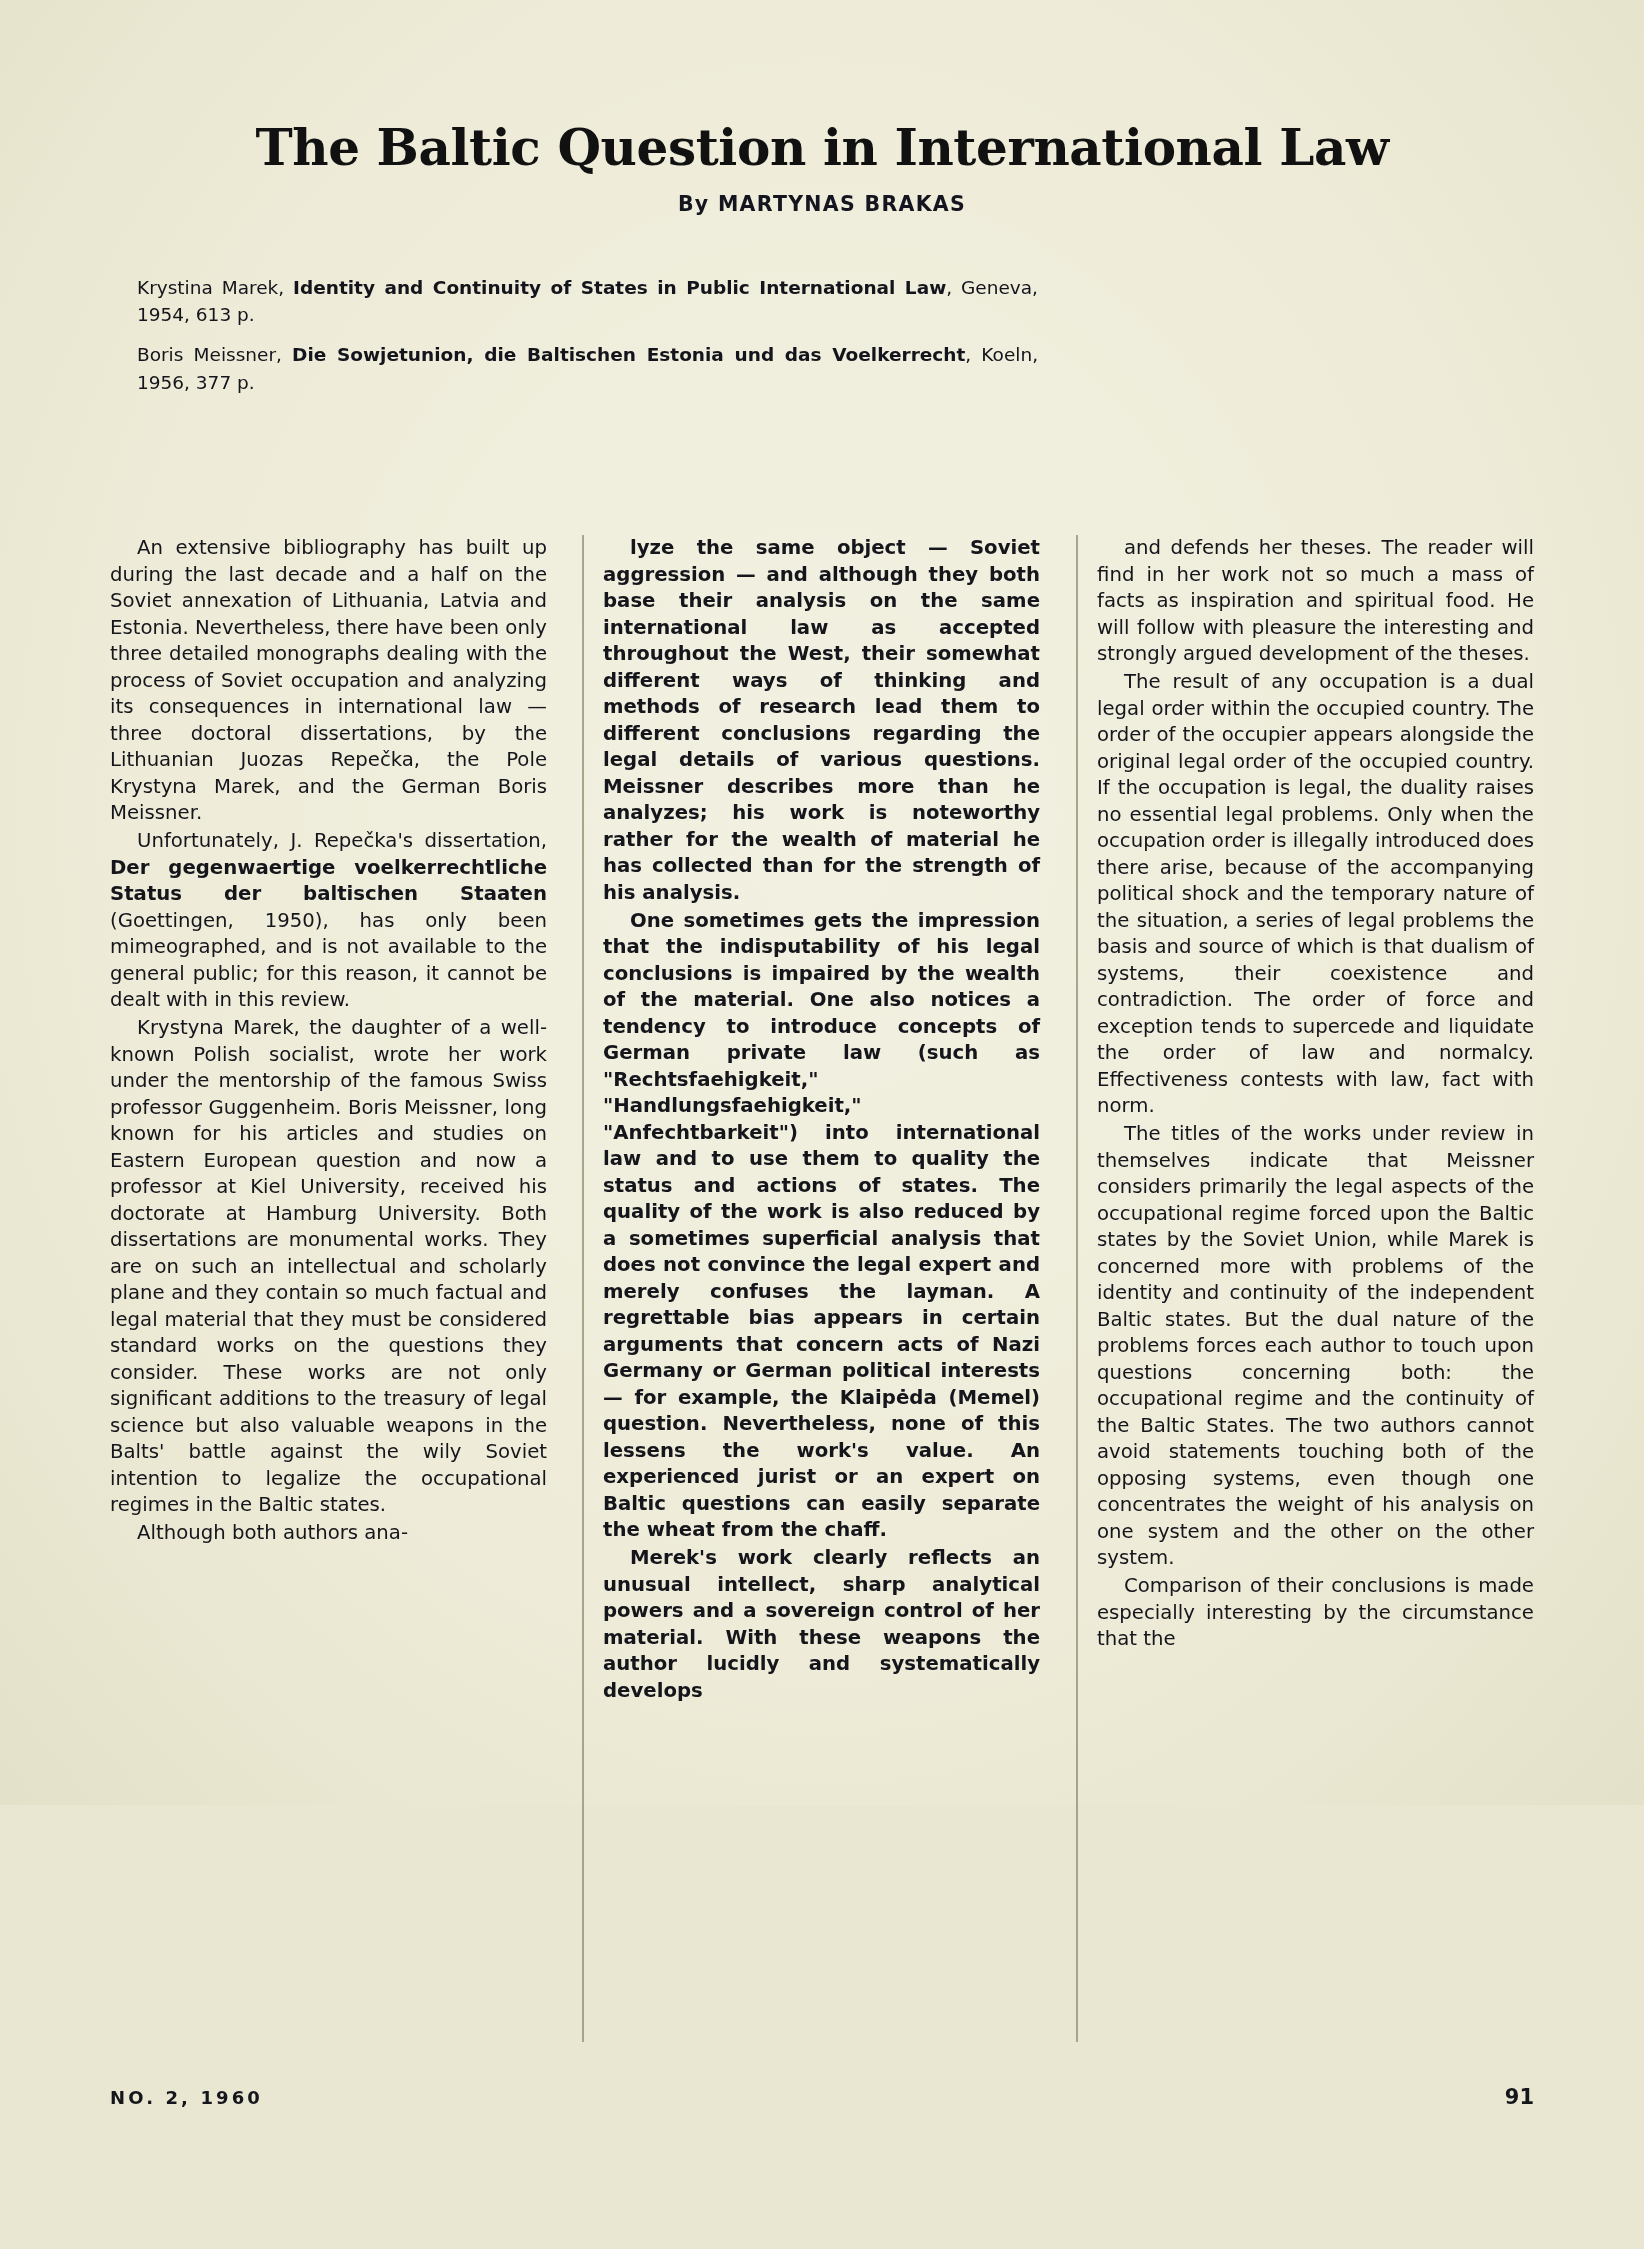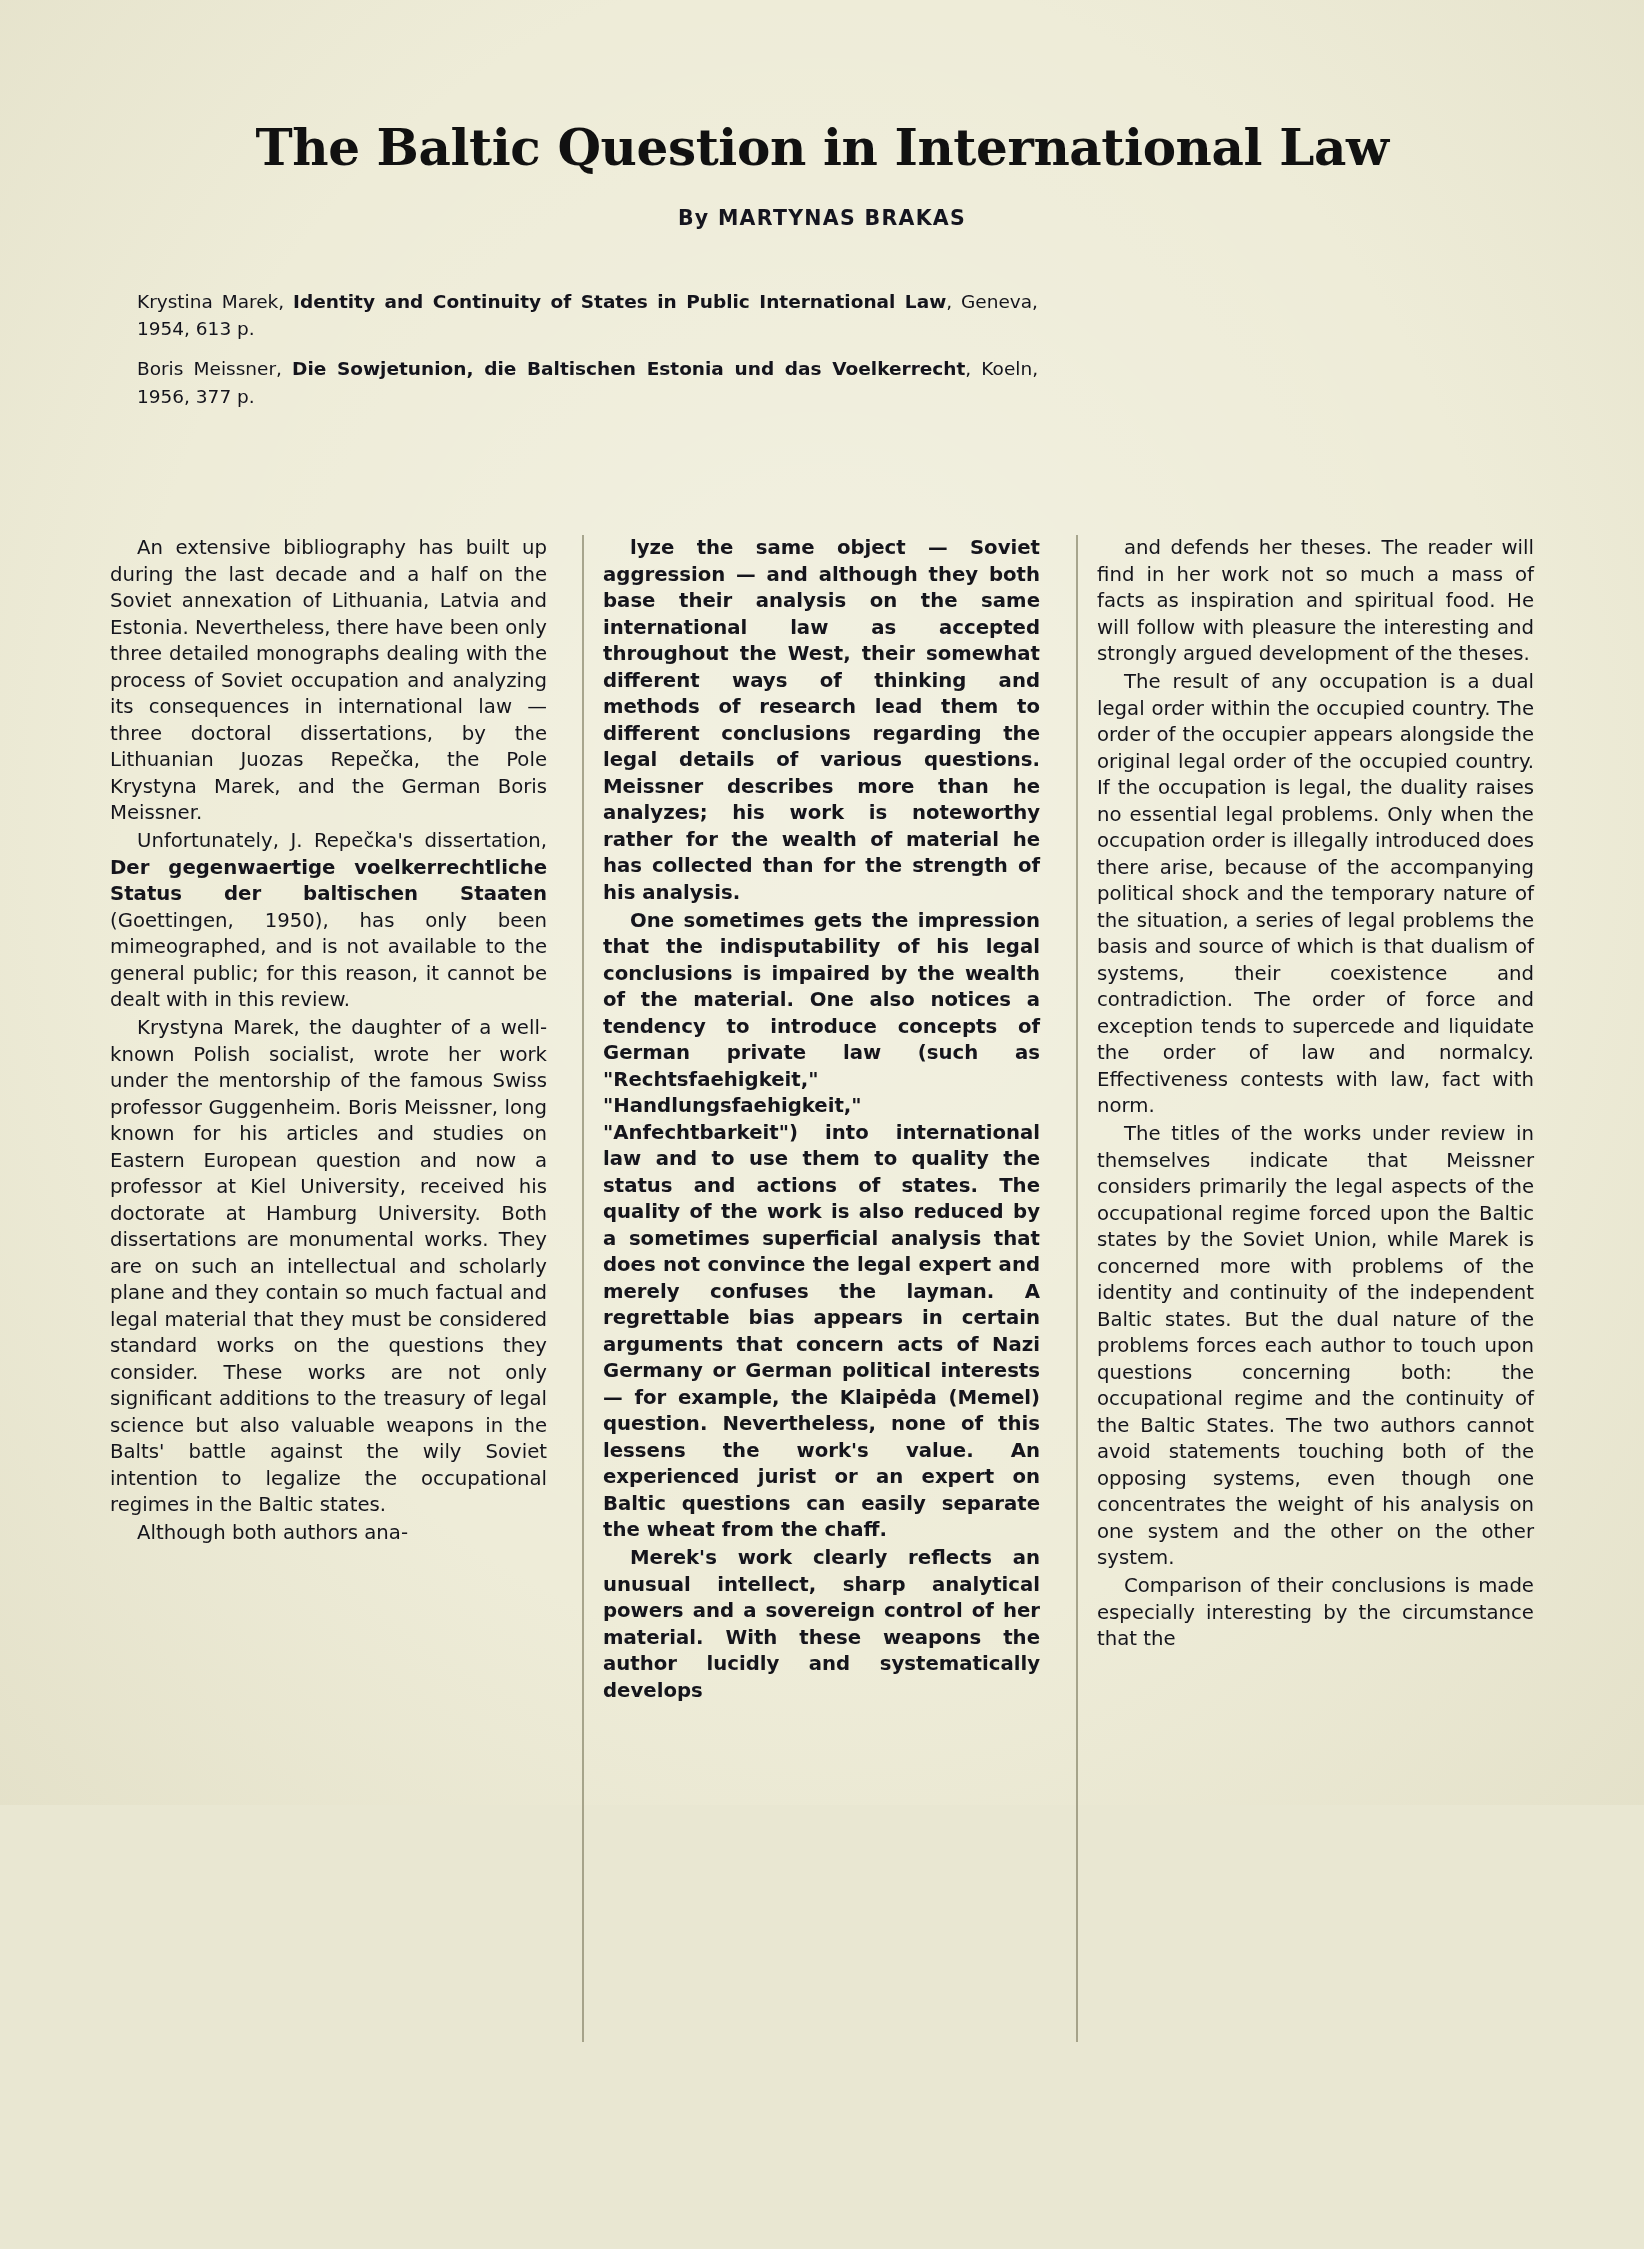--- a/index.html
+++ b/index.html
@@ -46,21 +46,21 @@
     text-align: center;
     margin: 0 0 0 0;
     padding: 0;
     color: #111;
   }
   .byline {
     text-align: center;
     font-size: 20.5px;
     font-weight: bold;
     letter-spacing: 1.3px;
-    margin-top: 29px;
+    margin-top: 15px;
     color: #15151f;
   }
   .refs {
     margin-top: 58px;
     width: 928px;
   }
   .ref {
     font-size: 18.5px;
     line-height: 1.48;
     text-align: justify;
@@ -165,15 +165,19 @@
     </div>
 
     <div class="col" id="col3">
       <p>and defends her theses. The reader will find in her work not so much a mass of facts as inspiration and spiritual food. He will follow with pleasure the interesting and strongly argued development of the theses.</p>
       <p>The result of any occupation is a dual legal order within the occupied country. The order of the occupier appears alongside the original legal order of the occupied country. If the occupation is legal, the duality raises no essential legal problems. Only when the occupation order is illegally introduced does there arise, because of the accompanying political shock and the temporary nature of the situation, a series of legal problems the basis and source of which is that dualism of systems, their coexistence and contradiction. The order of force and exception tends to supercede and liquidate the order of law and normalcy. Effectiveness contests with law, fact with norm.</p>
       <p>The titles of the works under review in themselves indicate that Meissner considers primarily the legal aspects of the occupational regime forced upon the Baltic states by the Soviet Union, while Marek is concerned more with problems of the identity and continuity of the independent Baltic states. But the dual nature of the problems forces each author to touch upon questions concerning both: the occupational regime and the continuity of the Baltic States. The two authors cannot avoid statements touching both of the opposing systems, even though one concentrates the weight of his analysis on one system and the other on the other system.</p>
       <p>Comparison of their conclusions is made especially interesting by the circumstance that the</p>
     </div>
   </div>
 
+  <div class="footer">
+    <div class="folio-left">NO. 2, 1960</div>
+    <div class="folio-right">91</div>
+  </div>
 
 </div>
 
 
 </body></html>

